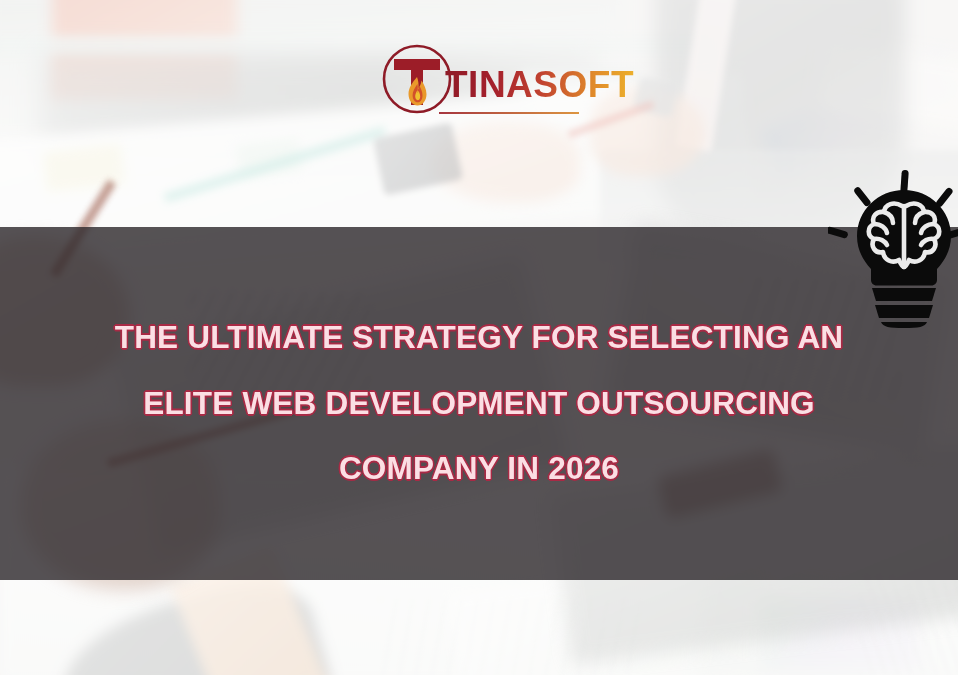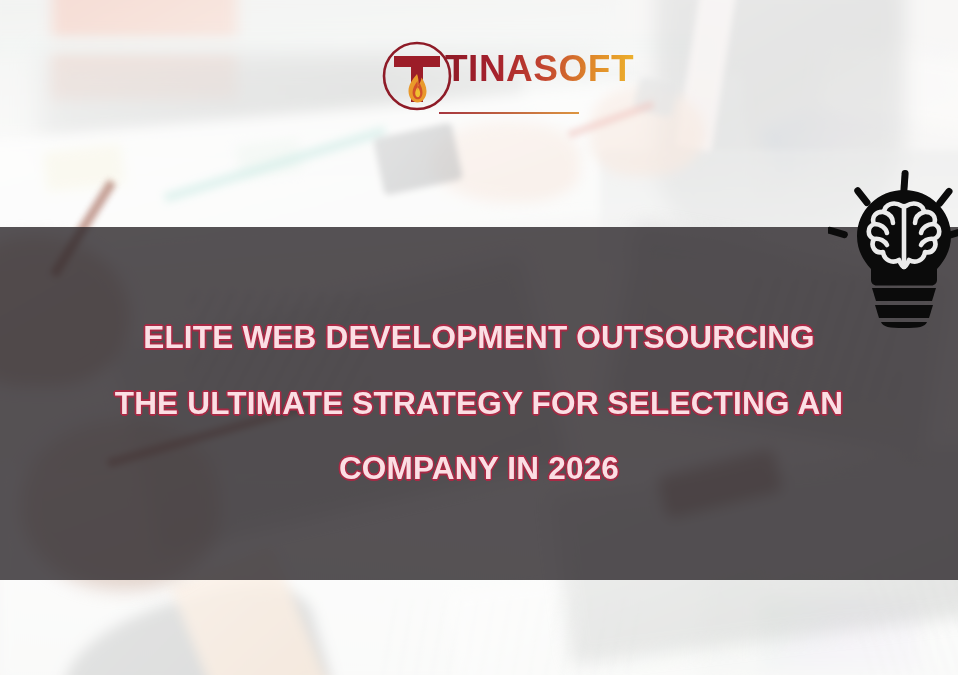--- a/index.html
+++ b/index.html
@@ -250,21 +250,21 @@
     position:absolute;
     left:0; top:227px; width:958px; height:353px;
     background:rgba(44,39,42,.80);
   }
 
   
   .logo {
     position:absolute;
     left:381px; top:40px;
     width:200px; height:78px;
-    display:flex; align-items:flex-start;
+    display:flex; align-items:center;
     z-index:7;
   }
   .logo-mark {
     position:relative;
     width:72px; height:72px;
     flex:0 0 72px;
   }
   .logo-mark svg { display:block; width:72px; height:72px; }
   .logo-word {
     position:relative;
@@ -431,18 +431,18 @@
         <path d="M46 56 C53 56 58 60 59 65"></path>
         <path d="M46 71 C52 70 57 73 59 77"></path>
         <path d="M96 44 C90 46 87 50 87 55"></path>
         <path d="M106 56 C99 56 94 60 93 65"></path>
         <path d="M106 71 C100 70 95 73 93 77"></path>
       </g>
     </svg>
   </div>
 
   <div class="headline">
+    <span class="line">THE ULTIMATE STRATEGY FOR SELECTING AN</span>
     <span class="line">ELITE WEB DEVELOPMENT OUTSOURCING</span>
-    <span class="line">THE ULTIMATE STRATEGY FOR SELECTING AN</span>
     <span class="line">COMPANY IN 2026</span>
   </div>
 
 </div>
 
 </body></html>

